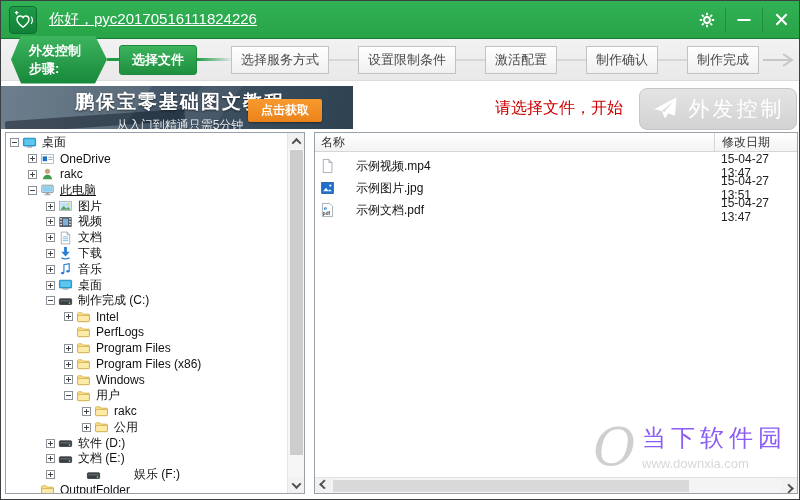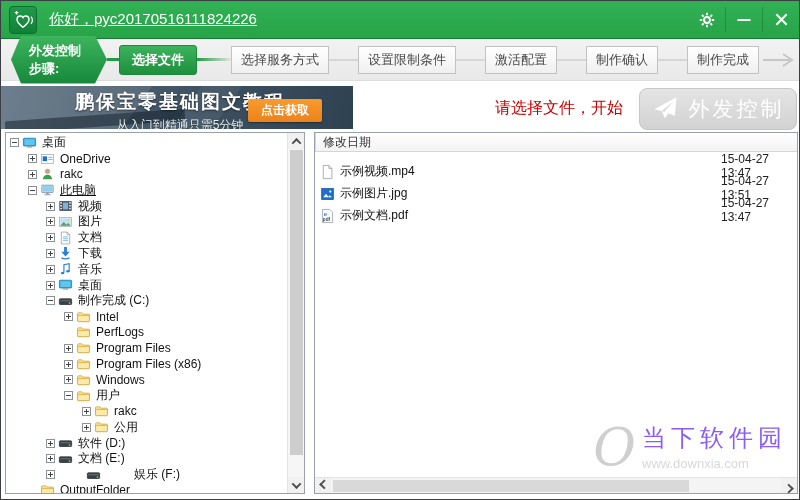--- a/index.html
+++ b/index.html
@@ -85,21 +85,21 @@
   .chev-right { transform:rotate(135deg) translate(2px,-1px); }
 
   
   .list-panel { position:absolute; left:313px; top:131px; width:484px; height:362px;
     background:#fff; border:1px solid #9aa0a8; overflow:hidden; }
   .hrow { display:grid; grid-template-columns:399px 1fr; height:19px;
     background:linear-gradient(#ffffff,#f3f3f3); border-bottom:1px solid #d6d6d6; }
   .hcell { font-size:12px; color:#333; display:flex; align-items:center; padding-left:6px; cursor:pointer; }
   .hdate { border-left:1px solid #d6d6d6; padding-left:7px; }
   .frow { display:grid; grid-template-columns:399px 1fr; height:22px; cursor:default; }
-  .fname { display:flex; align-items:flex-end; gap:5px; padding-left:5px; font-size:12px; color:#111; }
+  .fname { display:flex; align-items:center; gap:21px; padding-left:5px; font-size:12px; color:#111; }
   .fname svg { width:15px; height:16px; flex:none; }
   .fdate { font-size:12px; color:#222; display:flex; align-items:center; padding-left:7px; }
 
   .hscroll { position:absolute; left:0; right:0; bottom:0; height:16px; background:#f4f4f4;
     border-top:1px solid #e3e3e3; }
   .hthumb { position:absolute; left:18px; top:2px; width:356px; height:12px; background:#d9d9d9; }
   .hs-left { top:0; left:0; }
   .hs-right { top:0; left:auto; right:0; }
 
   
@@ -235,48 +235,48 @@
               <rect x="6.5" y="11" width="3" height="1.8" fill="#98a0a8"></rect>
               <rect x="4.5" y="12.8" width="7" height="1.2" fill="#98a0a8"></rect>
             </svg>
           </span>
           <span>此电脑</span>
         </div>
         <div class="trow" style="padding-left: 40px;">
           <span class="exp exp-plus"></span>
           <span class="ticon">
             <svg viewBox="0 0 16 16">
+              <rect x="1" y="2.8" width="14" height="10.4" fill="#fff" stroke="#9aa4ae" stroke-width="0.8"></rect>
+              <rect x="2" y="3.8" width="12" height="8.4" fill="#bfe3f2"></rect>
+              <path d="M2 12.2l4-4.2 3 3.2 2-2 3 3z" fill="#58a05e"></path>
+              <circle cx="11.3" cy="5.8" r="1.1" fill="#f2d04b"></circle>
+            </svg>
+          </span>
+          <span>图片</span>
+        </div>
+        <div class="trow" style="padding-left: 40px;">
+          <span class="exp exp-plus"></span>
+          <span class="ticon">
+            <svg viewBox="0 0 16 16">
               <rect x="1" y="2.5" width="14" height="11" fill="#3d3f45"></rect>
               <rect x="2" y="3.6" width="1.8" height="1.8" fill="#fff"></rect>
               <rect x="2" y="6.8" width="1.8" height="1.8" fill="#fff"></rect>
               <rect x="2" y="10" width="1.8" height="1.8" fill="#fff"></rect>
               <rect x="12.2" y="3.6" width="1.8" height="1.8" fill="#fff"></rect>
               <rect x="12.2" y="6.8" width="1.8" height="1.8" fill="#fff"></rect>
               <rect x="12.2" y="10" width="1.8" height="1.8" fill="#fff"></rect>
               <rect x="4.8" y="4" width="6.4" height="8" fill="#7fb2d9"></rect>
             </svg>
           </span>
           <span>视频</span>
         </div>
         <div class="trow" style="padding-left: 40px;">
           <span class="exp exp-plus"></span>
           <span class="ticon">
             <svg viewBox="0 0 16 16">
-              <rect x="1" y="2.8" width="14" height="10.4" fill="#fff" stroke="#9aa4ae" stroke-width="0.8"></rect>
-              <rect x="2" y="3.8" width="12" height="8.4" fill="#bfe3f2"></rect>
-              <path d="M2 12.2l4-4.2 3 3.2 2-2 3 3z" fill="#58a05e"></path>
-              <circle cx="11.3" cy="5.8" r="1.1" fill="#f2d04b"></circle>
-            </svg>
-          </span>
-          <span>图片</span>
-        </div>
-        <div class="trow" style="padding-left: 40px;">
-          <span class="exp exp-plus"></span>
-          <span class="ticon">
-            <svg viewBox="0 0 16 16">
               <path d="M3.2 1.2h6.6l3 3v10.6H3.2z" fill="#fff" stroke="#8a94a0" stroke-width="0.8"></path>
               <path d="M9.8 1.2v3h3" fill="none" stroke="#8a94a0" stroke-width="0.8"></path>
               <rect x="5" y="6.2" width="6" height="1" fill="#74b3e0"></rect>
               <rect x="5" y="8.4" width="6" height="1" fill="#74b3e0"></rect>
               <rect x="5" y="10.6" width="6" height="1" fill="#74b3e0"></rect>
             </svg>
           </span>
           <span>文档</span>
         </div>
         <div class="trow" style="padding-left: 40px;">
@@ -452,20 +452,21 @@
         </div>
       <div class="vthumb"></div>
       <div class="sbtn" style="bottom:0;top:auto;">
           <span class="chev chev-down"></span>
         </div>
     </div>
   </div>
 
   <div class="list-panel">
     <div class="hrow" id="list-header">
+        <div class="hcell">名称</div>
         <div class="hcell hdate">修改日期</div>
       </div>
     <div id="list-rows">
         <div class="frow">
           <div class="fname">
             <span style="display: flex;">
               <svg viewBox="0 0 16 16">
                 <path d="M3.5 1h6l3.2 3.2V15h-9.2z" fill="#fff" stroke="#9aa4ae" stroke-width="0.9"></path>
                 <path d="M9.5 1v3.2h3.2" fill="none" stroke="#9aa4ae" stroke-width="0.9"></path>
               </svg>

